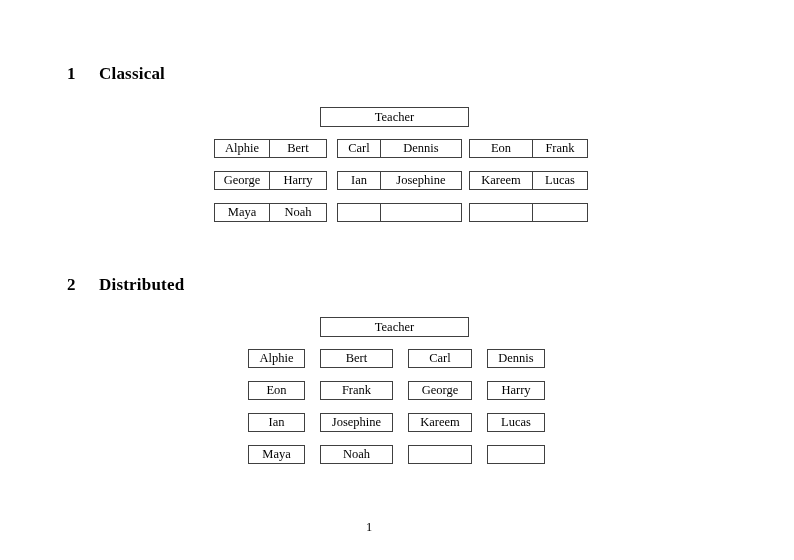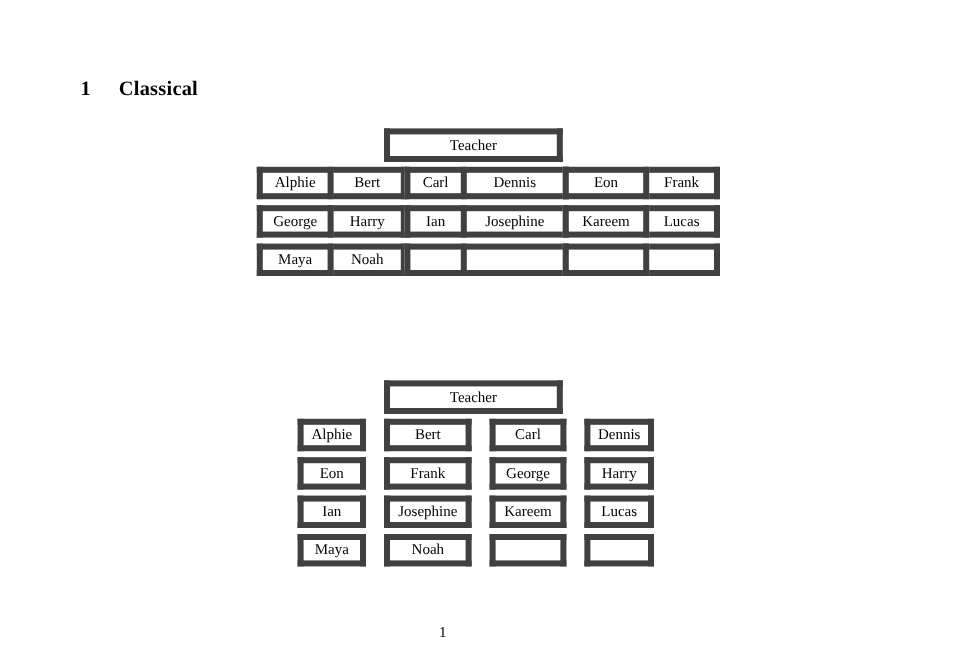--- a/index.html
+++ b/index.html
@@ -38,21 +38,21 @@
   #heading-distributed { left: 67px; top: 275px; }
 
   
   .box-table {
     position: absolute;
     border-collapse: collapse;
     background: #ffffff;
     table-layout: fixed;
   }
   .box-table td {
-    border: 5px solid #404040;
+    border: 1px solid #404040;
     height: 17px;
     line-height: 17px;
     text-align: center;
     font-size: 12.5px;
     padding: 0 4px;
     background: #ffffff;
     white-space: nowrap;
     color: #000000;
   }
 
@@ -184,20 +184,23 @@
     </table>
   <table class="box-table cls-g3 cls-r3">
     <tbody>
         <tr>
       <td class="c1">&nbsp;</td>
       <td class="c2">&nbsp;</td>
     </tr>
   </tbody>
     </table>
 
+  <div class="section-heading" id="heading-distributed">
+    <span class="sec-num">2</span><span>Distributed</span>
+  </div>
 
   <table class="box-table" id="distributed-teacher">
     <tbody>
         <tr>
       <td>Teacher</td>
     </tr>
   </tbody>
     </table>
 
   <table class="box-table dist-box dist-c1 dist-r1">

